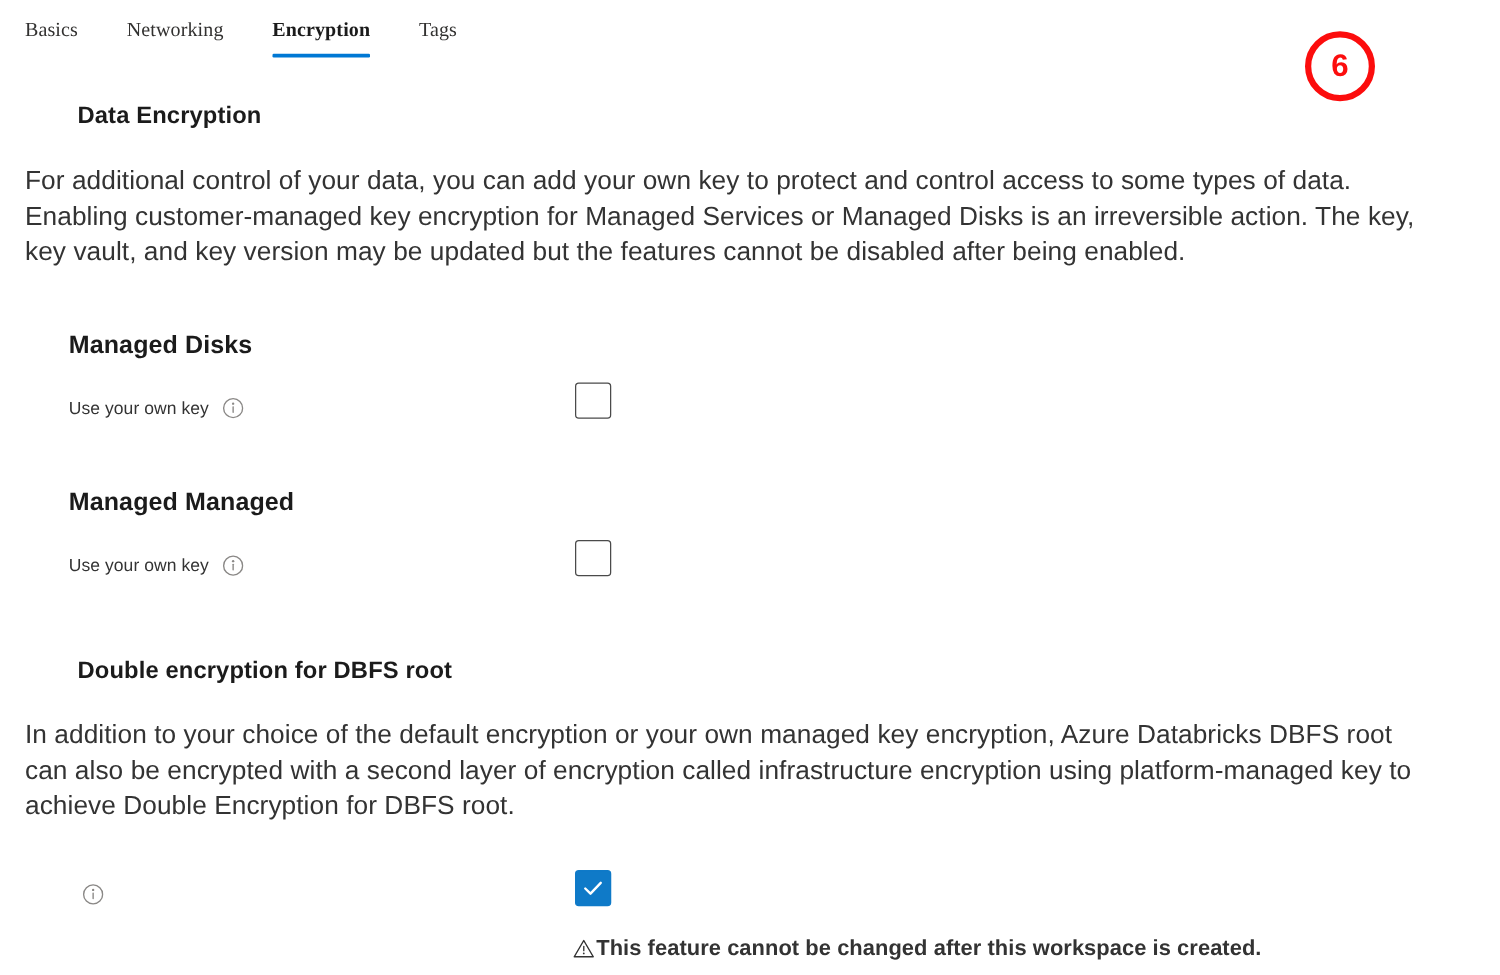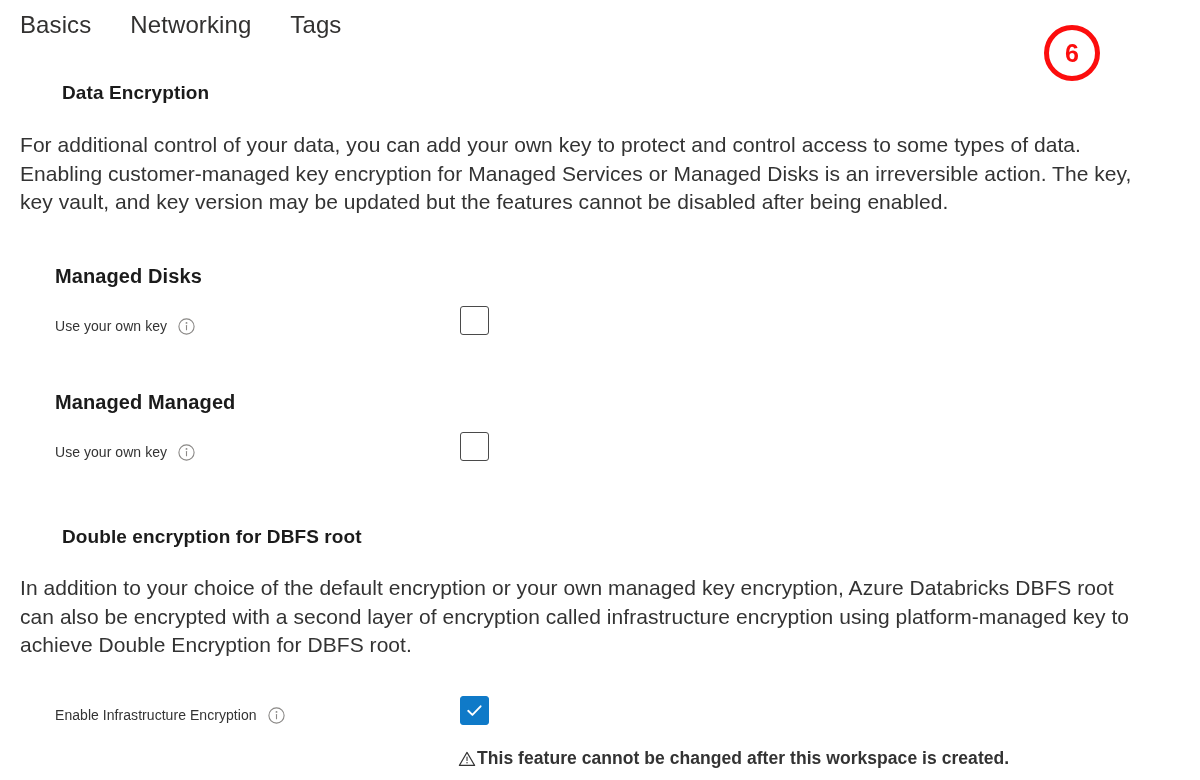--- a/index.html
+++ b/index.html
@@ -21,28 +21,29 @@
   
   .tabstrip {
     position: absolute;
     left: 20px;
     top: 12px;
     display: flex;
     align-items: flex-start;
   }
   .tab {
     position: relative;
-    font-size: 24px;
+    font-size: 16px;
     line-height: 26px;
     color: #323130;
     padding: 0 0 11px 0;
     margin-right: 39px;
     cursor: pointer;
     white-space: nowrap;
     letter-spacing: 0.1px;
+    font-family: Liberation Serif, serif;
   }
   .tab:last-child { margin-right: 0; }
   .tab.active {
     font-weight: 700;
     color: #1b1b1b;
   }
   .tab.active::after {
     content: "";
     position: absolute;
     left: 0;
@@ -187,20 +188,21 @@
     flex: 0 0 auto;
   }
   .warning-icon svg { display: block; }
 </style>
 </head>
 <body>
 
 <div class="tabstrip">
   <div class="tab">Basics</div>
   <div class="tab">Networking</div>
+  <div class="tab active">Encryption</div>
   <div class="tab">Tags</div>
 </div>
 
 <div class="step-badge">6</div>
 
 <div class="section-heading" id="heading-data-encryption">Data Encryption</div>
 
 <div class="paragraph" id="para-data-encryption">For additional control of your data, you can add your own key to protect and control access to some types of data. Enabling customer-managed key encryption for Managed Services or Managed Disks is an irreversible action. The key, key vault, and key version may be updated but the features cannot be disabled after being enabled.</div>
 
 <div class="group-label" id="label-managed-disks">Managed Disks</div>
@@ -231,21 +233,20 @@
   </span>
 </div>
 
 <div class="checkbox" id="cb-managed-services"></div>
 
 <div class="section-heading" id="heading-double-encryption">Double encryption for DBFS root</div>
 
 <div class="paragraph" id="para-double-encryption">In addition to your choice of the default encryption or your own managed key encryption, Azure Databricks DBFS root can also be encrypted with a second layer of encryption called infrastructure encryption using platform-managed key to achieve Double Encryption for DBFS root.</div>
 
 <div class="field-row" id="row-infra-encryption">
-  <span class="field-label">Enable Infrastructure Encryption</span>
   <span class="info-icon">
     <svg width="17" height="17" viewBox="0 0 17 17" aria-hidden="true">
       <circle cx="8.5" cy="8.5" r="7.6" fill="none" stroke="#8a8886" stroke-width="1.1"></circle>
       <circle cx="8.5" cy="4.9" r="0.95" fill="#8a8886"></circle>
       <rect x="7.95" y="6.9" width="1.1" height="5.4" rx="0.5" fill="#8a8886"></rect>
     </svg>
   </span>
 </div>
 
 <div class="checkbox checked" id="cb-infra-encryption">

